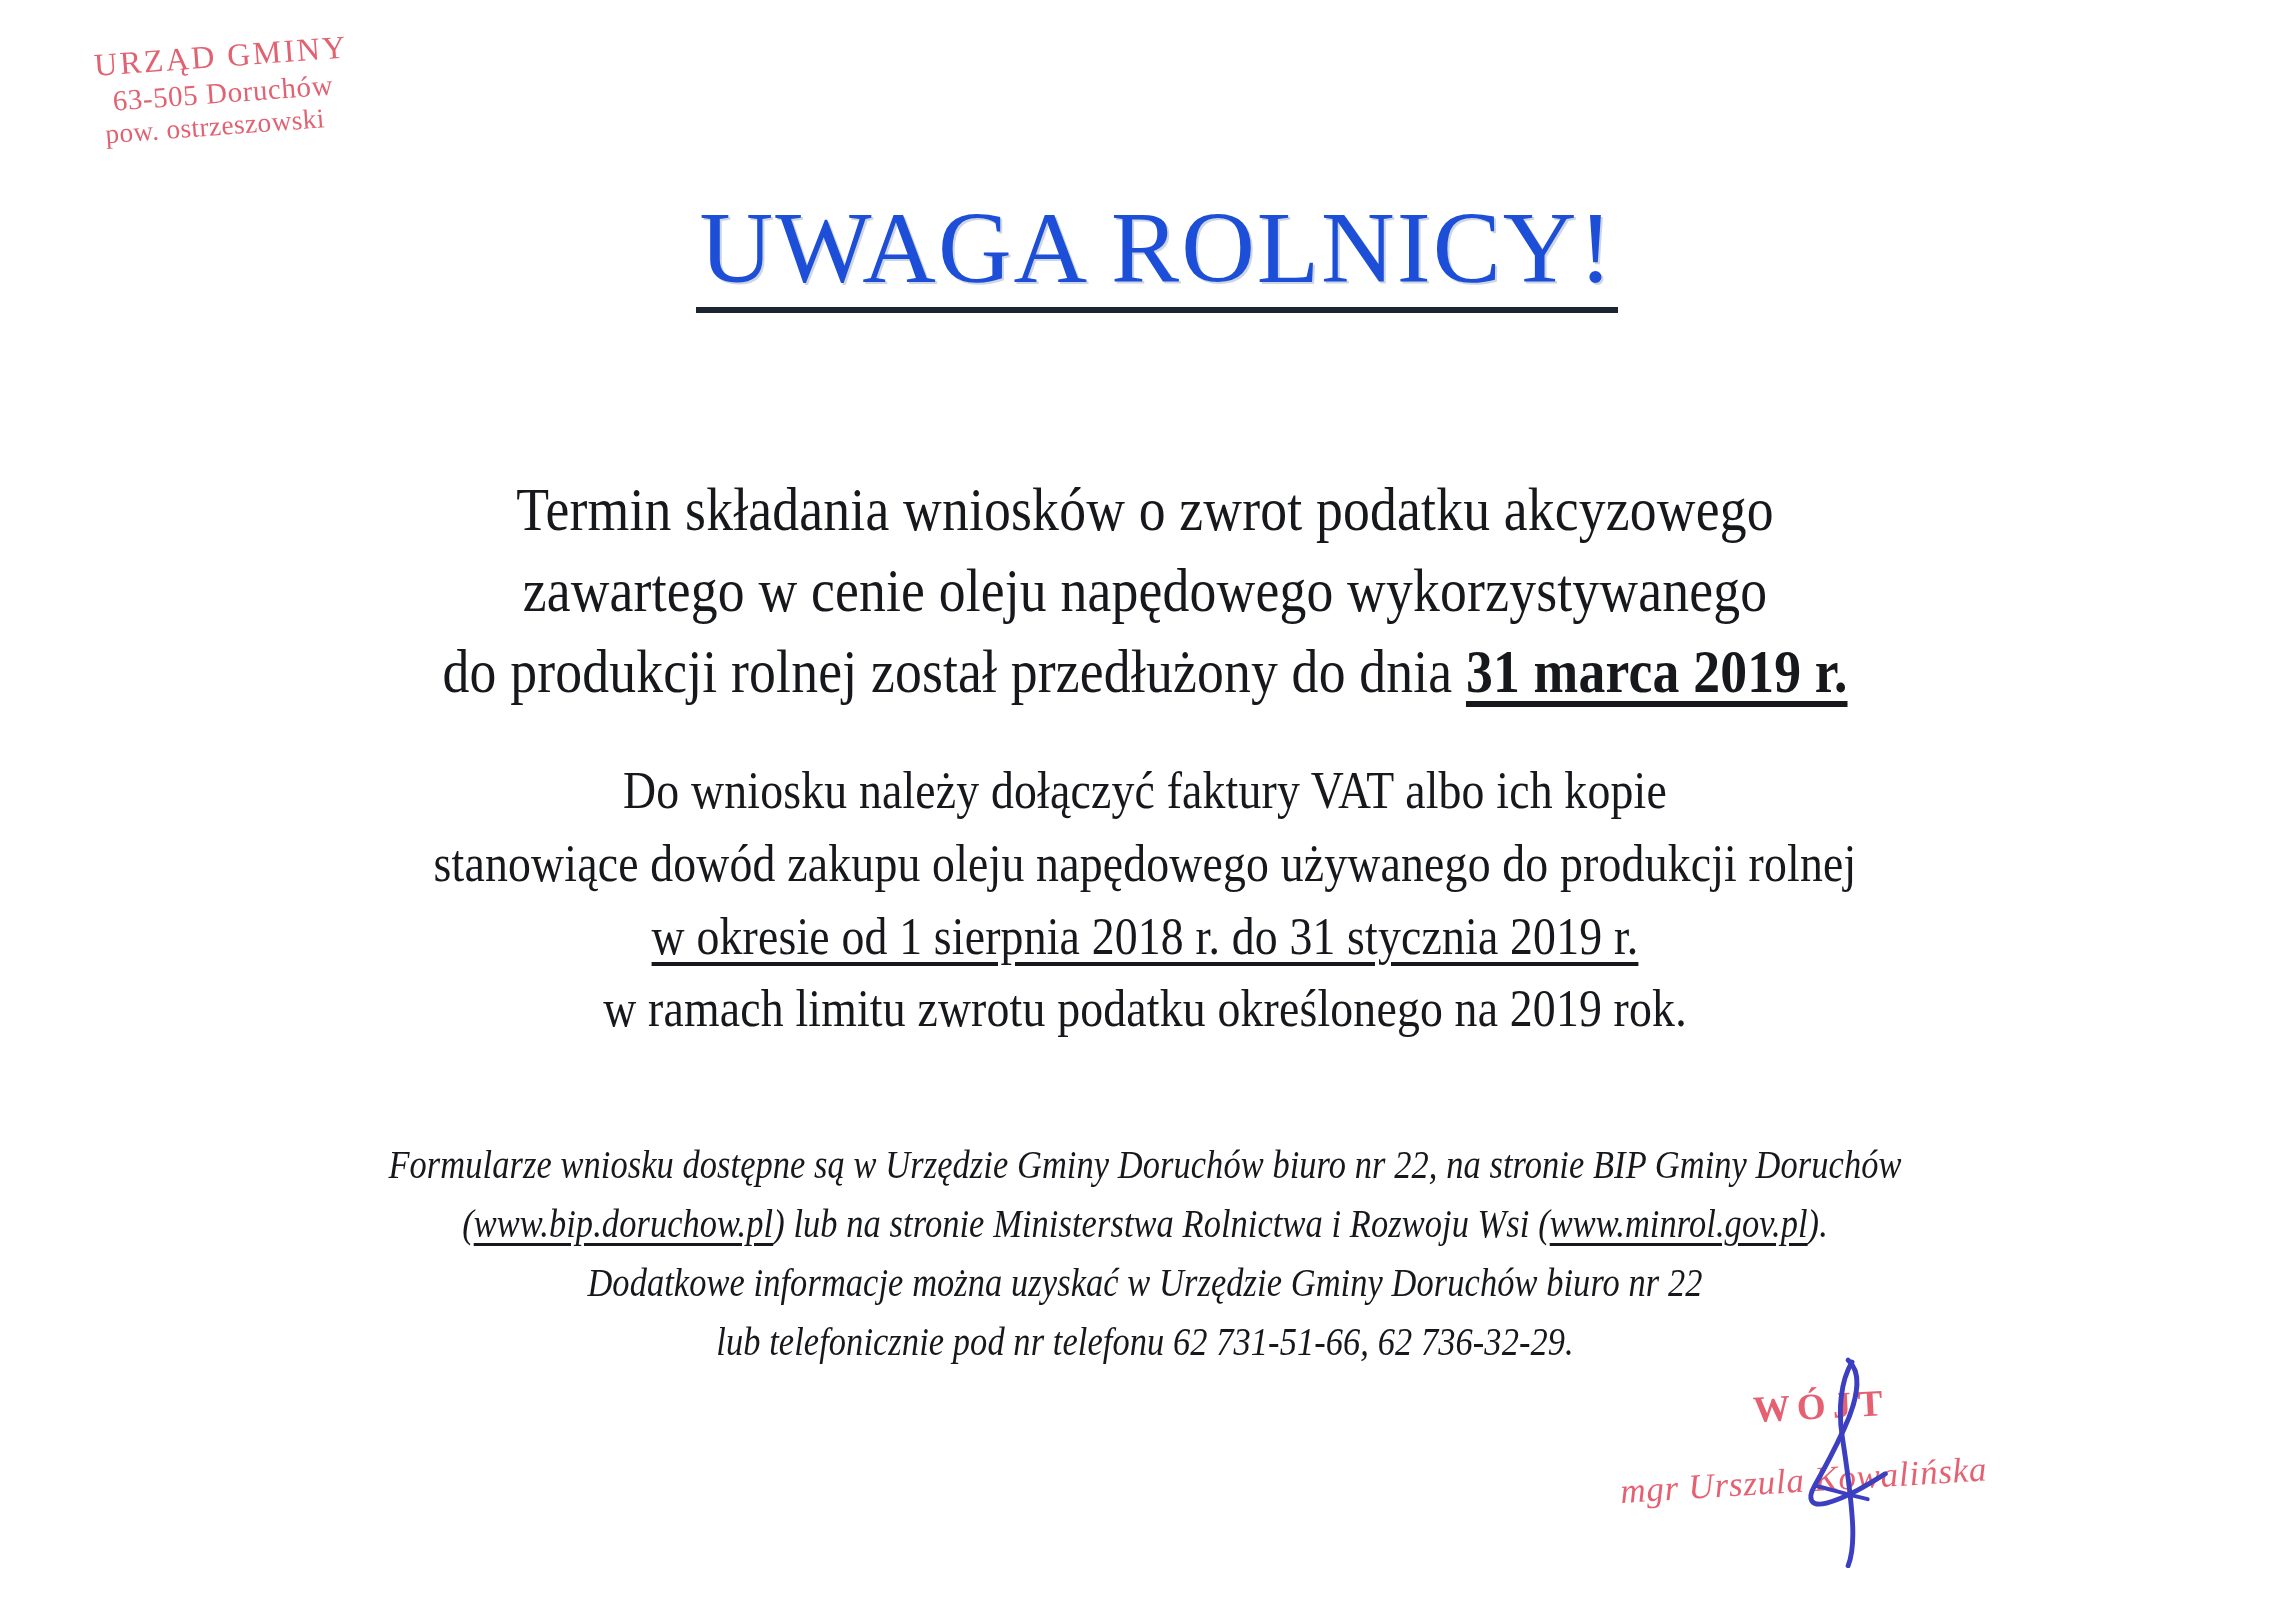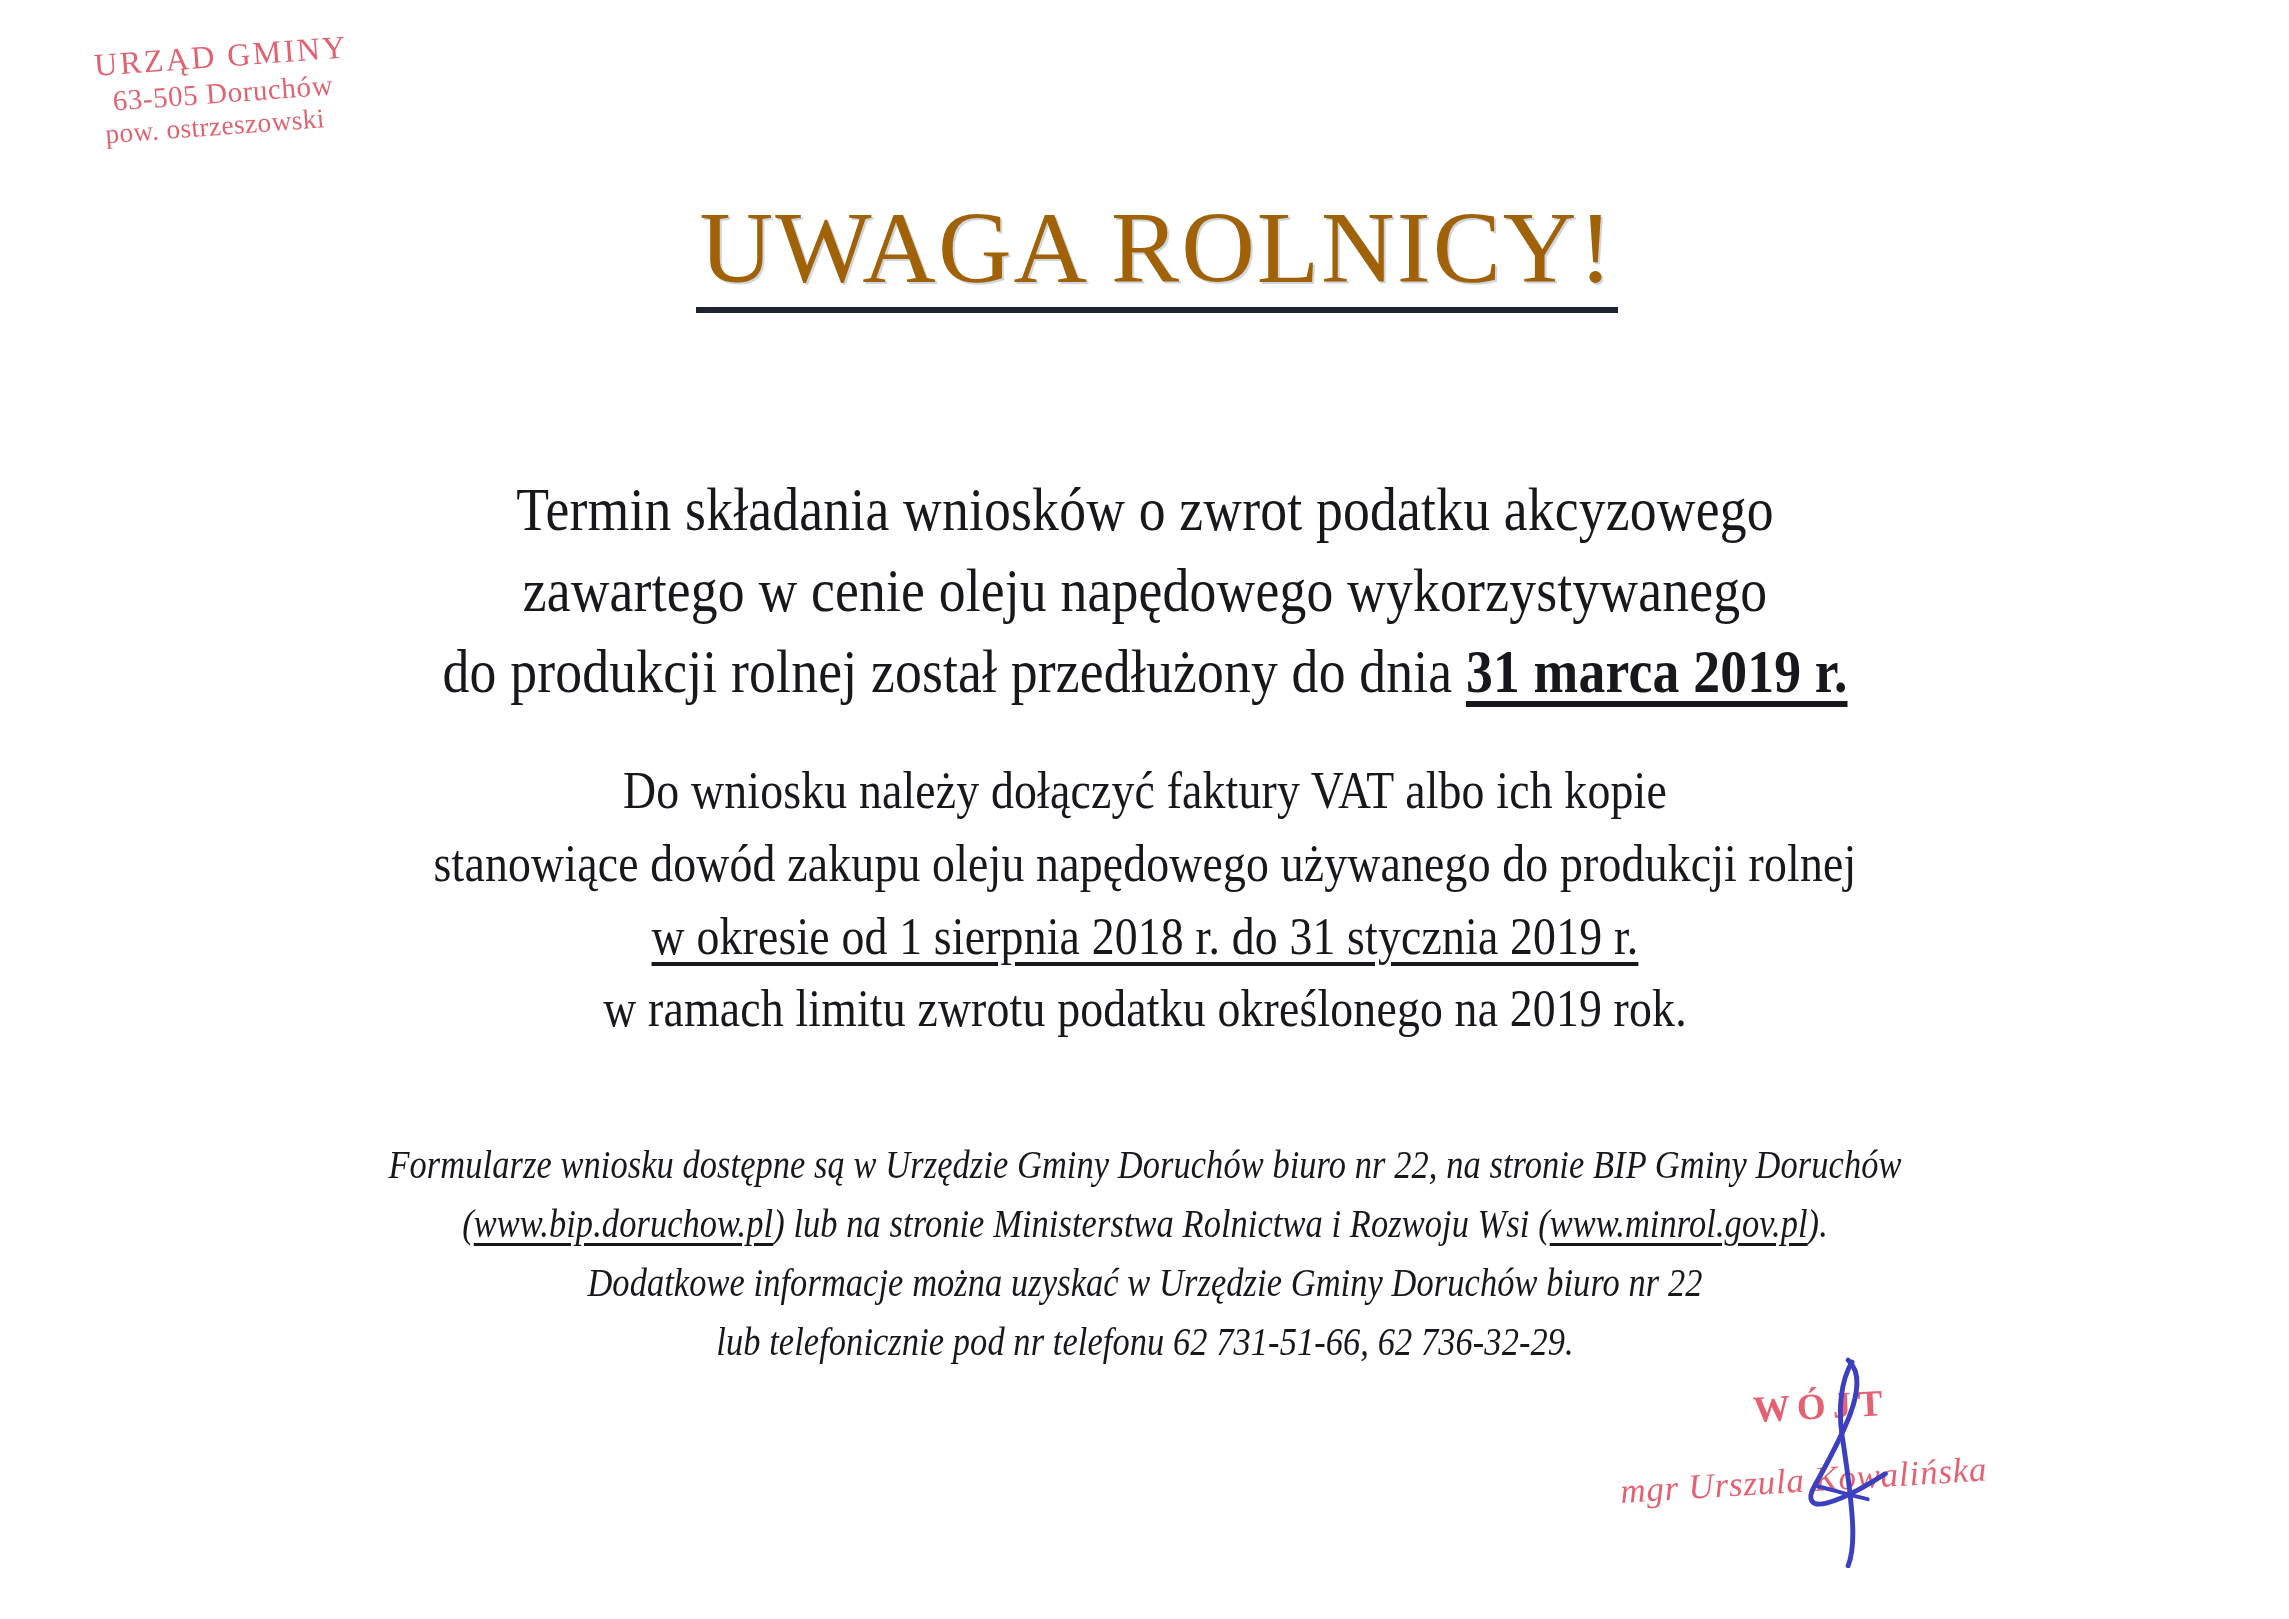--- a/index.html
+++ b/index.html
@@ -54,21 +54,21 @@
     right: 0;
     top: 194px;
     text-align: center;
   }
   .title {
     display: inline-block;
     font-family: "Liberation Serif", "DejaVu Serif", serif;
     font-size: 102px;
     font-weight: 400;
     letter-spacing: 2px;
-    color: #a16207;
+    color: #1d4ed8;
     line-height: 1.05;
     padding: 0 3.9px 5.9px 3.9px;
     border-bottom: 6.9px solid #1b2430;
     text-shadow: 2px 2px 0 rgba(190,200,215,0.75);
     white-space: nowrap;
     margin-left: 24px;
   }
 
   
   .body-block {

